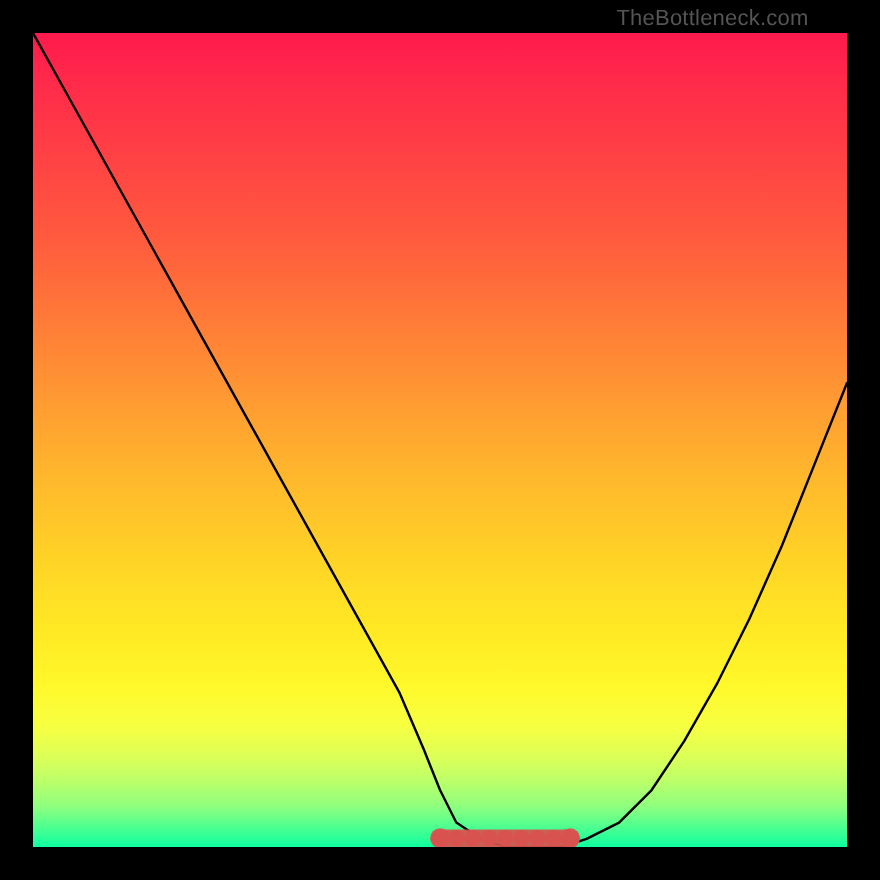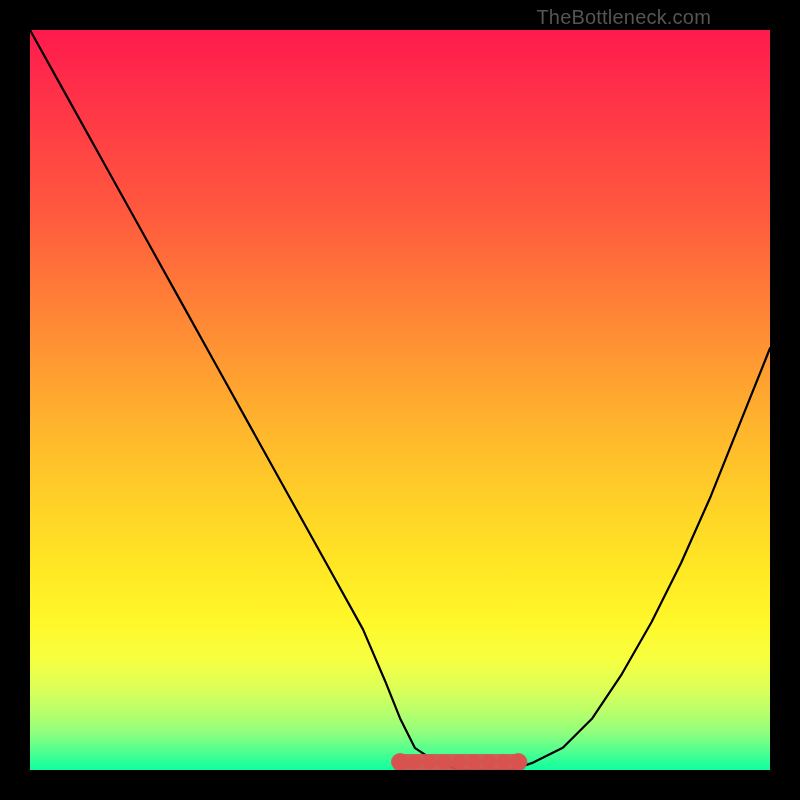--- a/index.html
+++ b/index.html
@@ -9,20 +9,21 @@
     height: 800px;
     background: #000;
     overflow: hidden;
     font-family: Arial, Helvetica, sans-serif;
   }
   .frame {
     position: relative;
     width: 721px;
     height: 800px;
     background: #000;
+    padding-left: 24px;
   }
   .watermark {
     position: absolute;
     top: 6px;
     right: 10px;
     color: #555;
     font-size: 20px;
     font-weight: 500;
     letter-spacing: 0.2px;
     z-index: 20;

